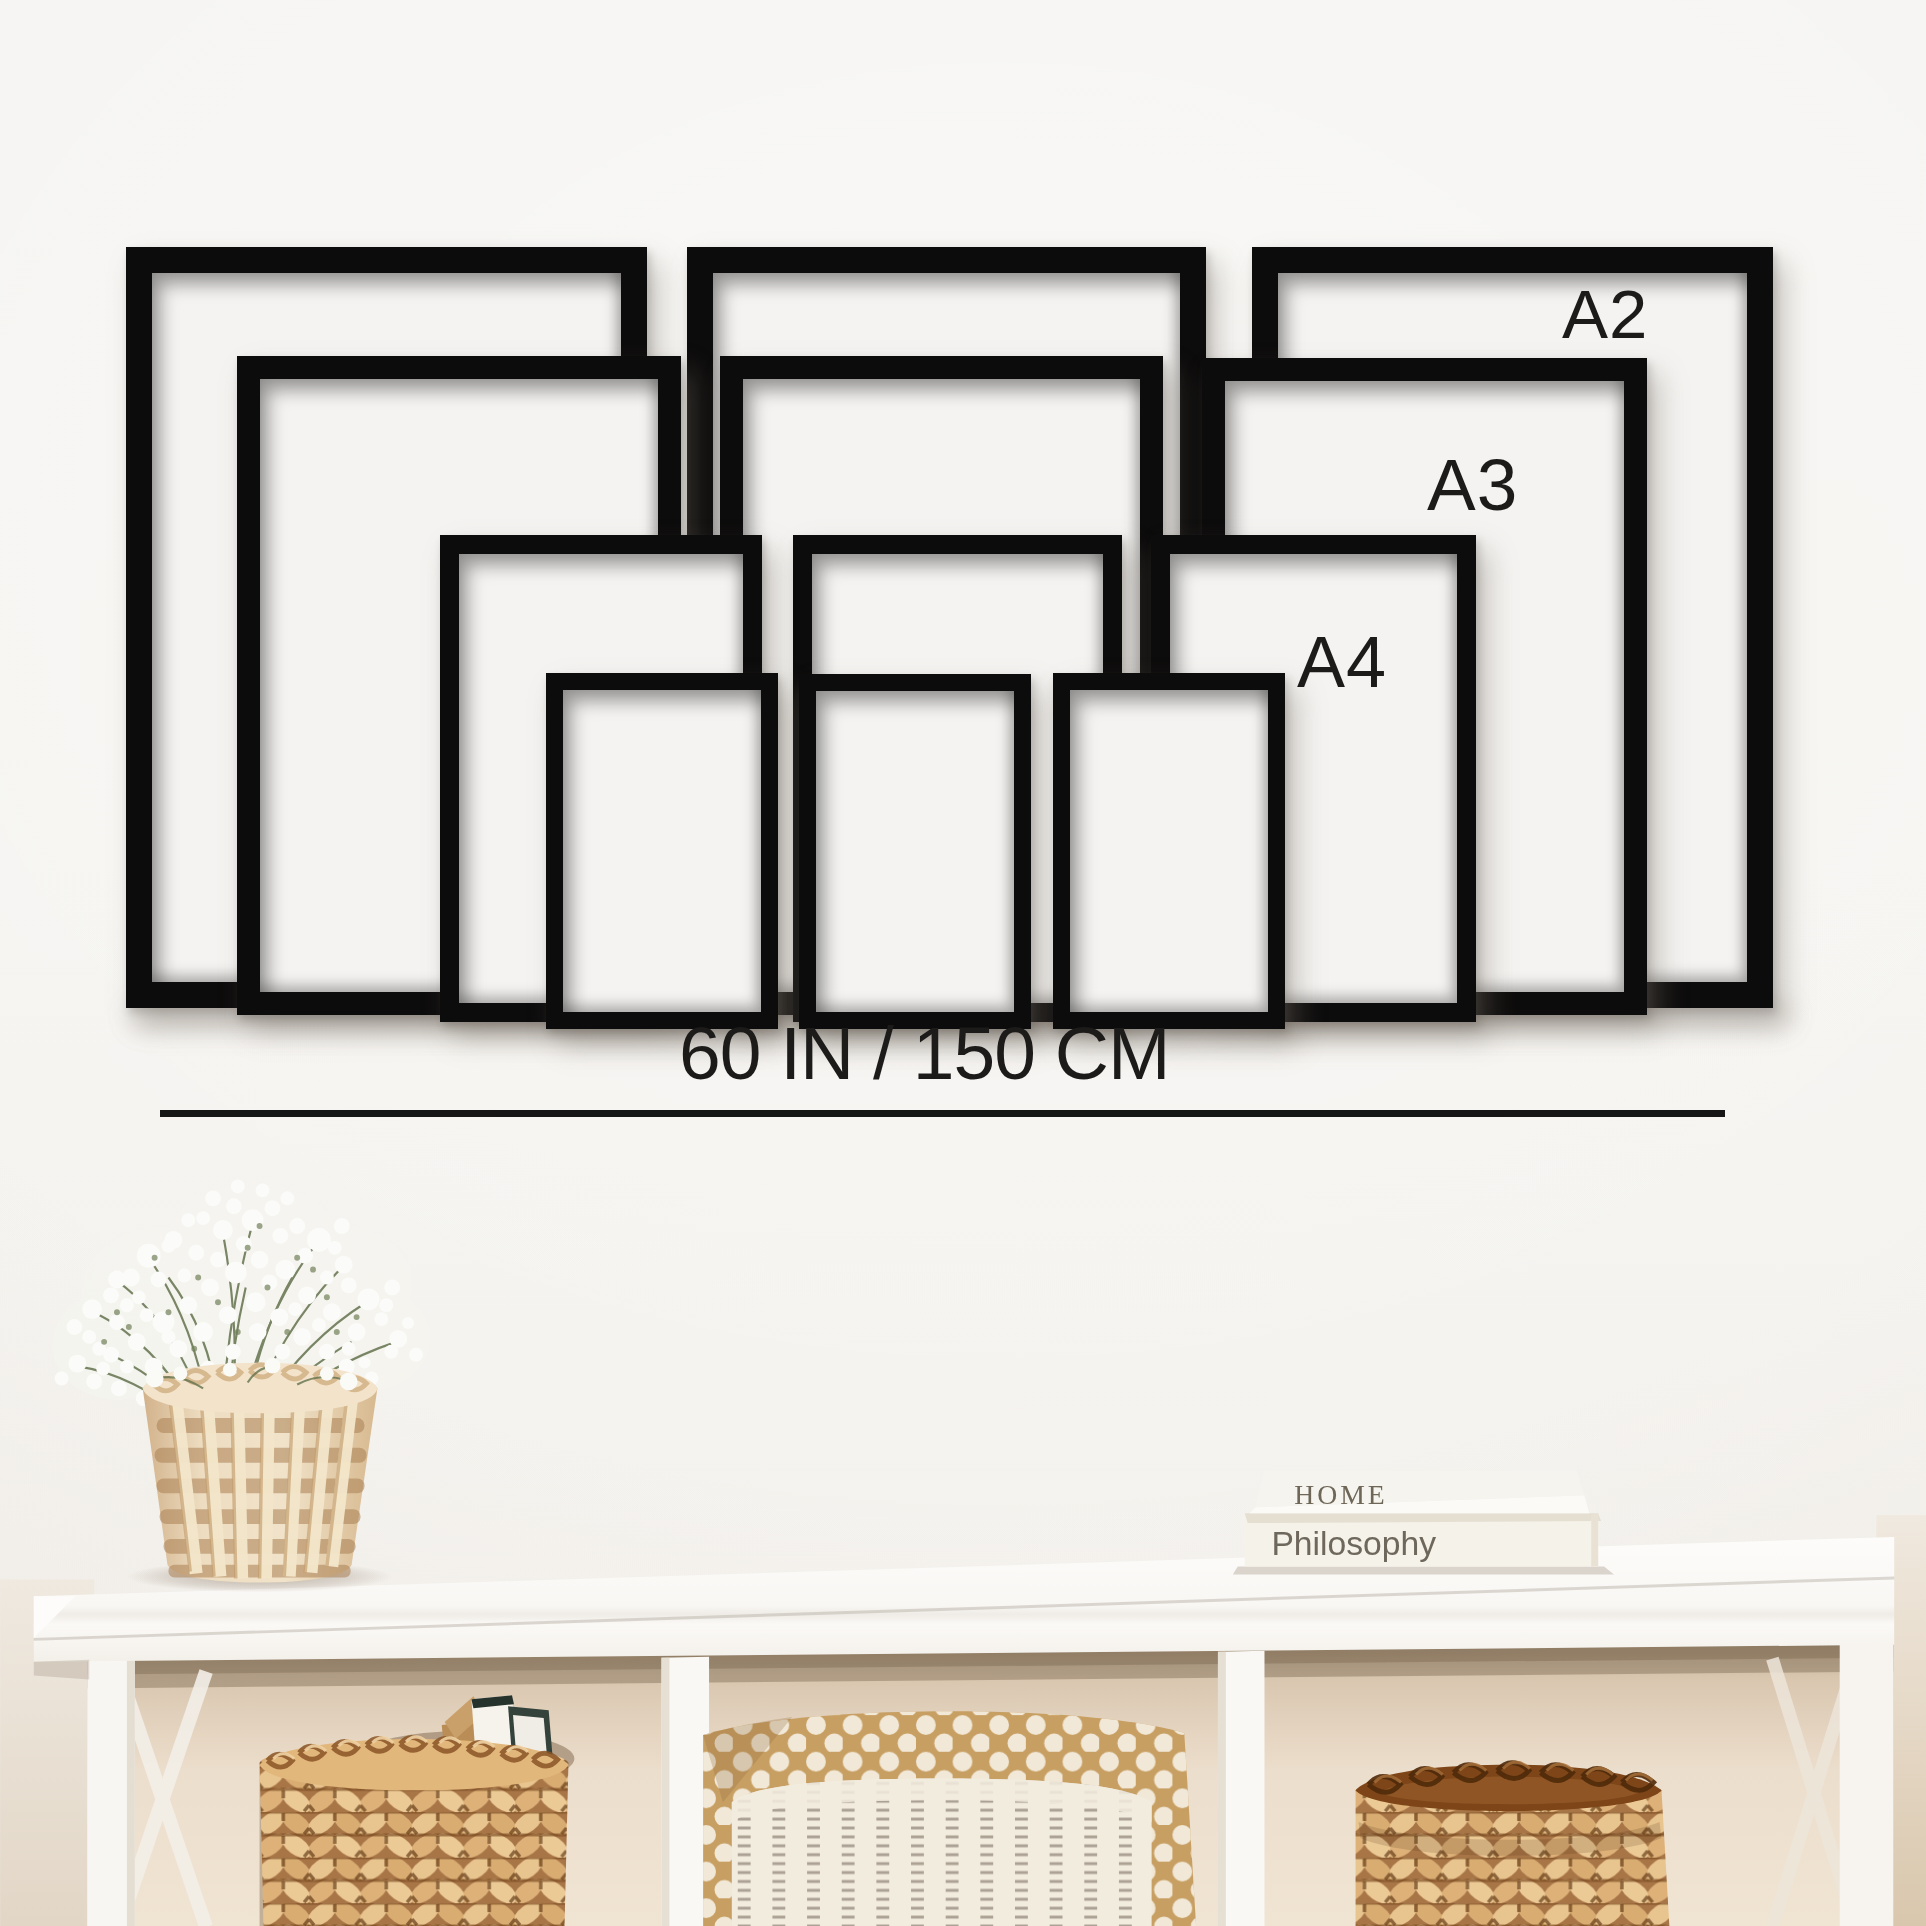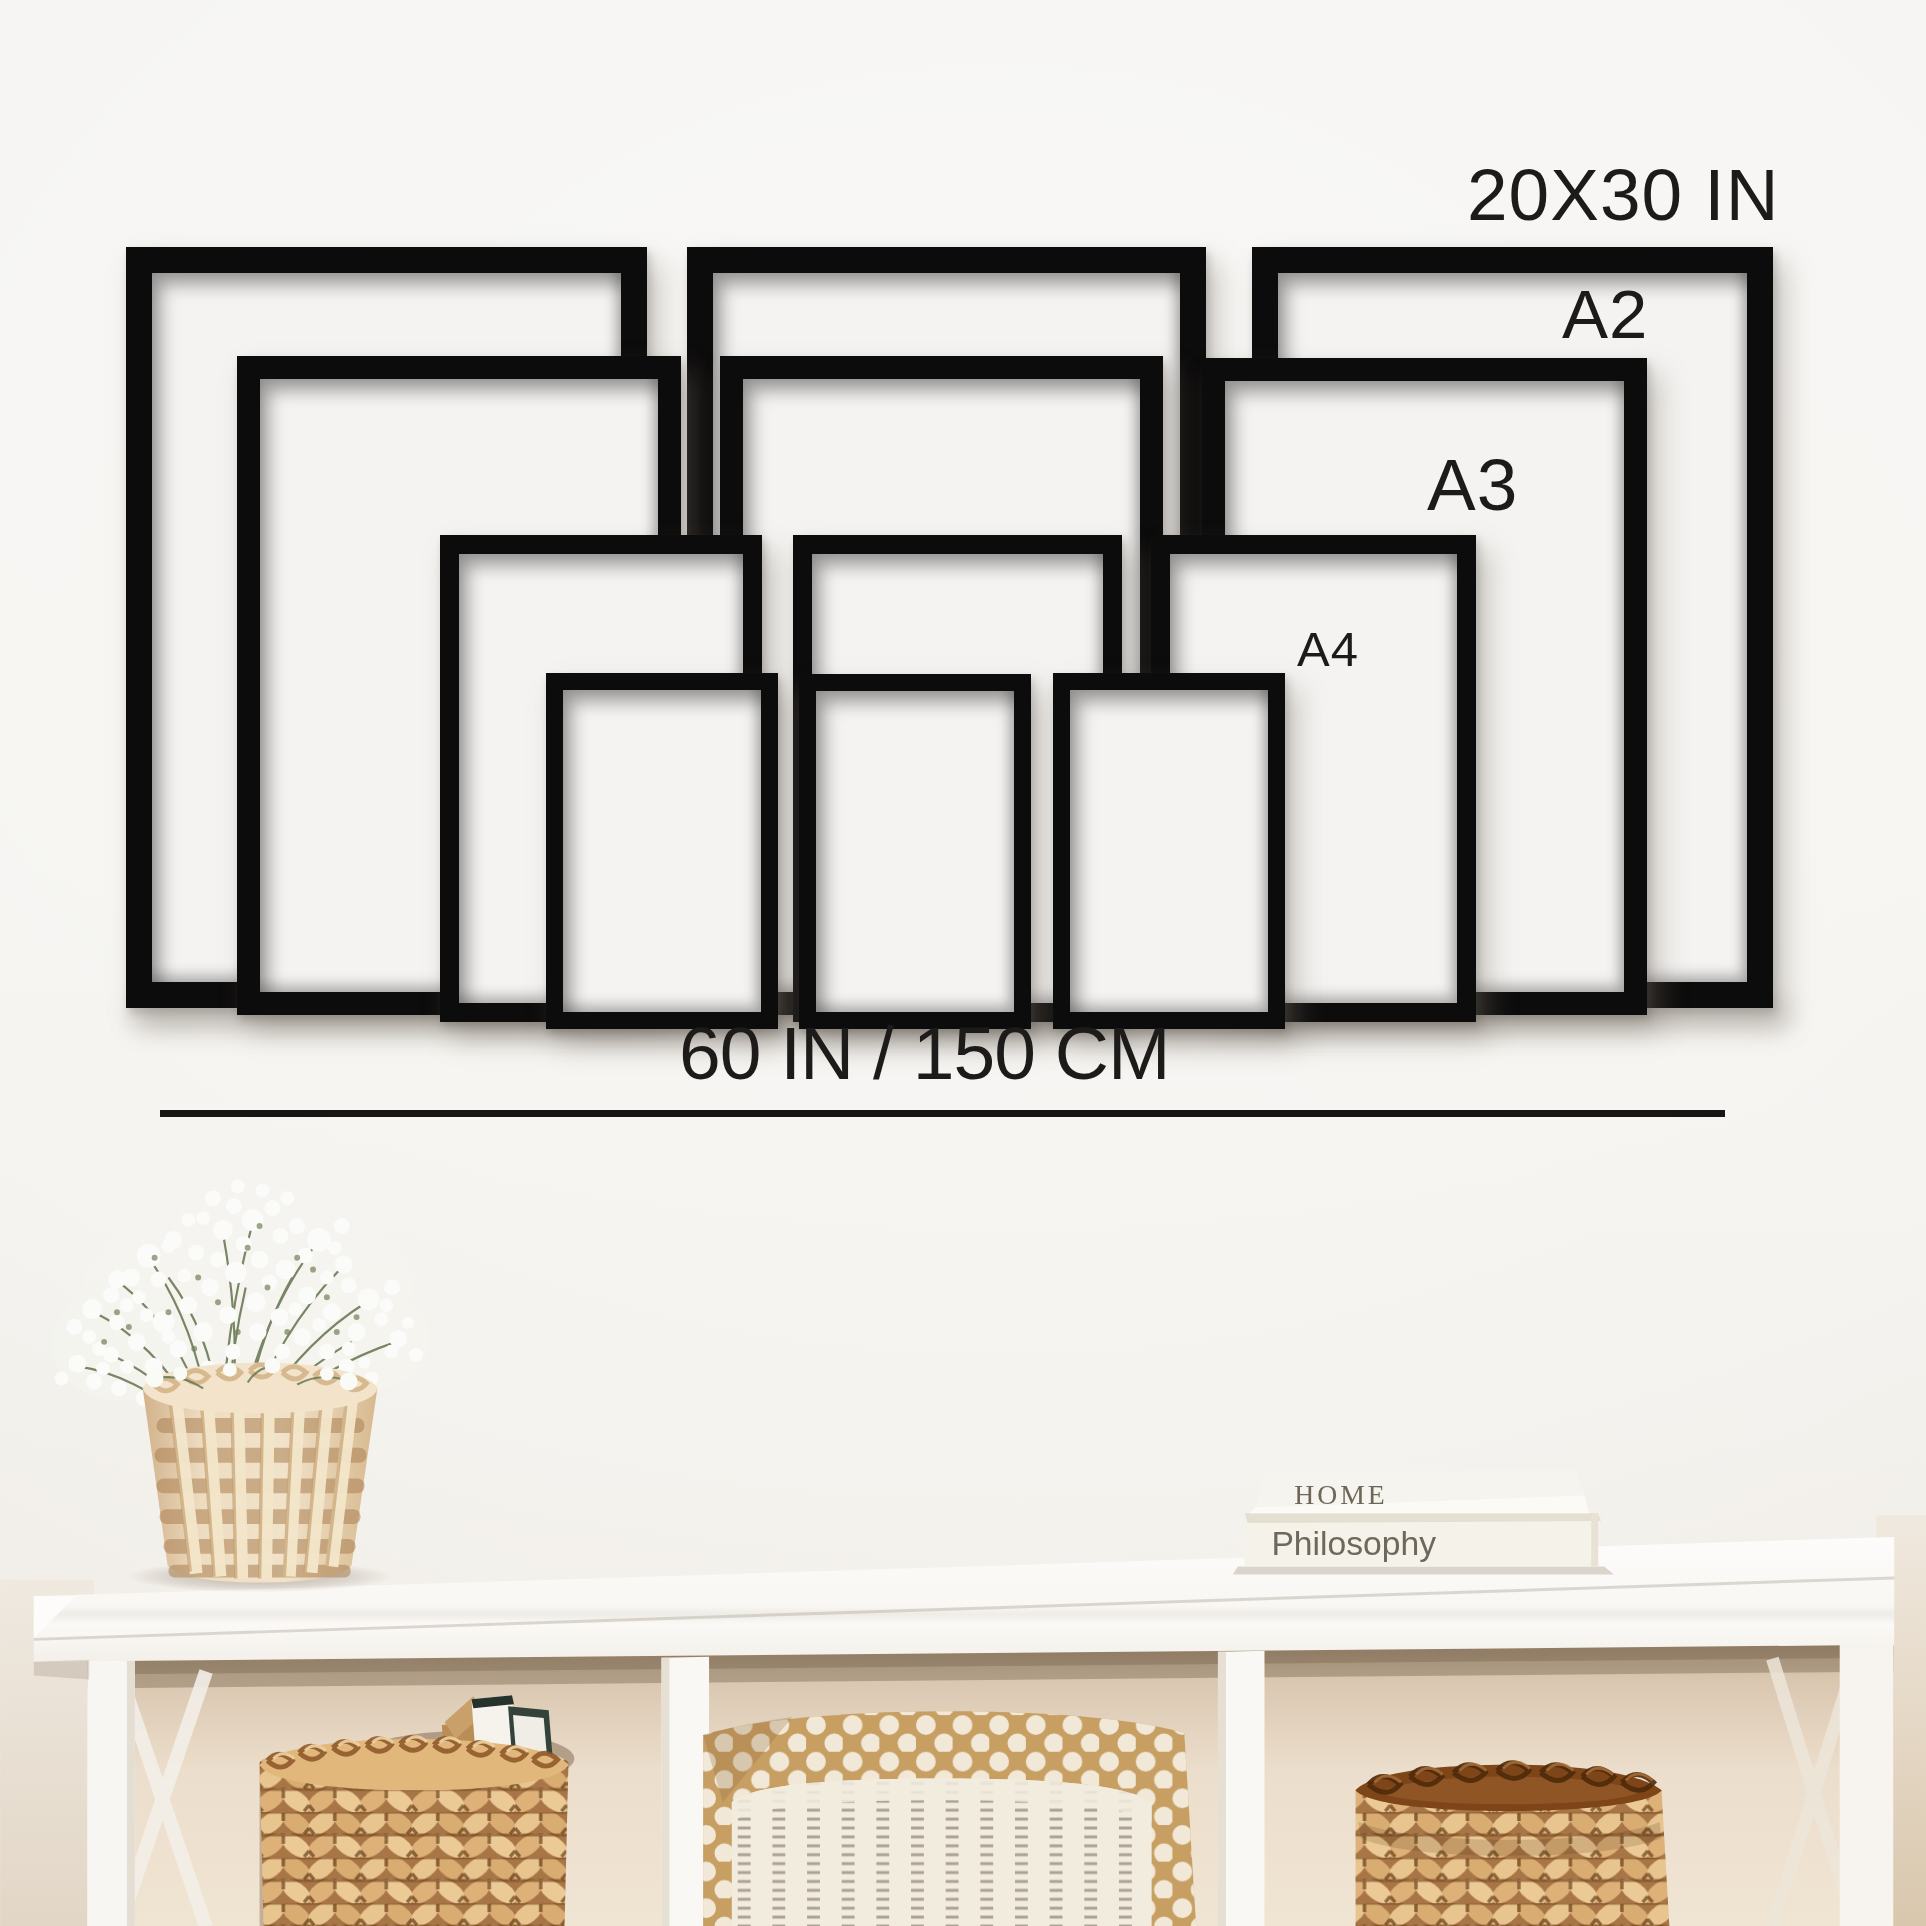--- a/index.html
+++ b/index.html
@@ -60,27 +60,26 @@
   </div>
 
   <div class="frame" style="left:799px;top:674px;width:232px;height:355px;">
     <div class="mat" style="left:17px;top:17px;right:17px;bottom:17px;"></div>
   </div>
 
   <div class="frame" style="left:1053px;top:673px;width:232px;height:356px;">
     <div class="mat" style="left:17px;top:17px;right:17px;bottom:17px;"></div>
   </div>
 
-  <div class="lbl" style="left:1467px;top:153px;font-size:73px;letter-spacing:1px;">20X30 IN</div>
 
   <div class="lbl" style="left:1562px;top:275px;font-size:69px;letter-spacing:1px;">A2</div>
 
   <div class="lbl" style="left:1399px;top:443px;font-size:73px;letter-spacing:1px;margin-left:28px;">A3</div>
 
-  <div class="lbl" style="left:1297px;top:621px;font-size:49px;letter-spacing:1px;">A4</div>
+  <div class="lbl" style="left:1297px;top:621px;font-size:72px;letter-spacing:1px;">A4</div>
 
   <div class="lbl" style="left:679px;top:1010px;font-size:75px;letter-spacing:-1px;">60 IN / 150 CM</div>
 
   <div class="abs" style="left:160px;top:1110px;width:1565px;height:7px;background:#161616;"></div>
 
 
   <svg class="abs" style="left:0;top:1129px;" width="1927" height="798" viewBox="0 0 1946 806">
     <defs>
       <linearGradient id="wallR" x1="0" y1="0" x2="0" y2="1">
         <stop offset="0" stop-color="#f0e9df"></stop>

